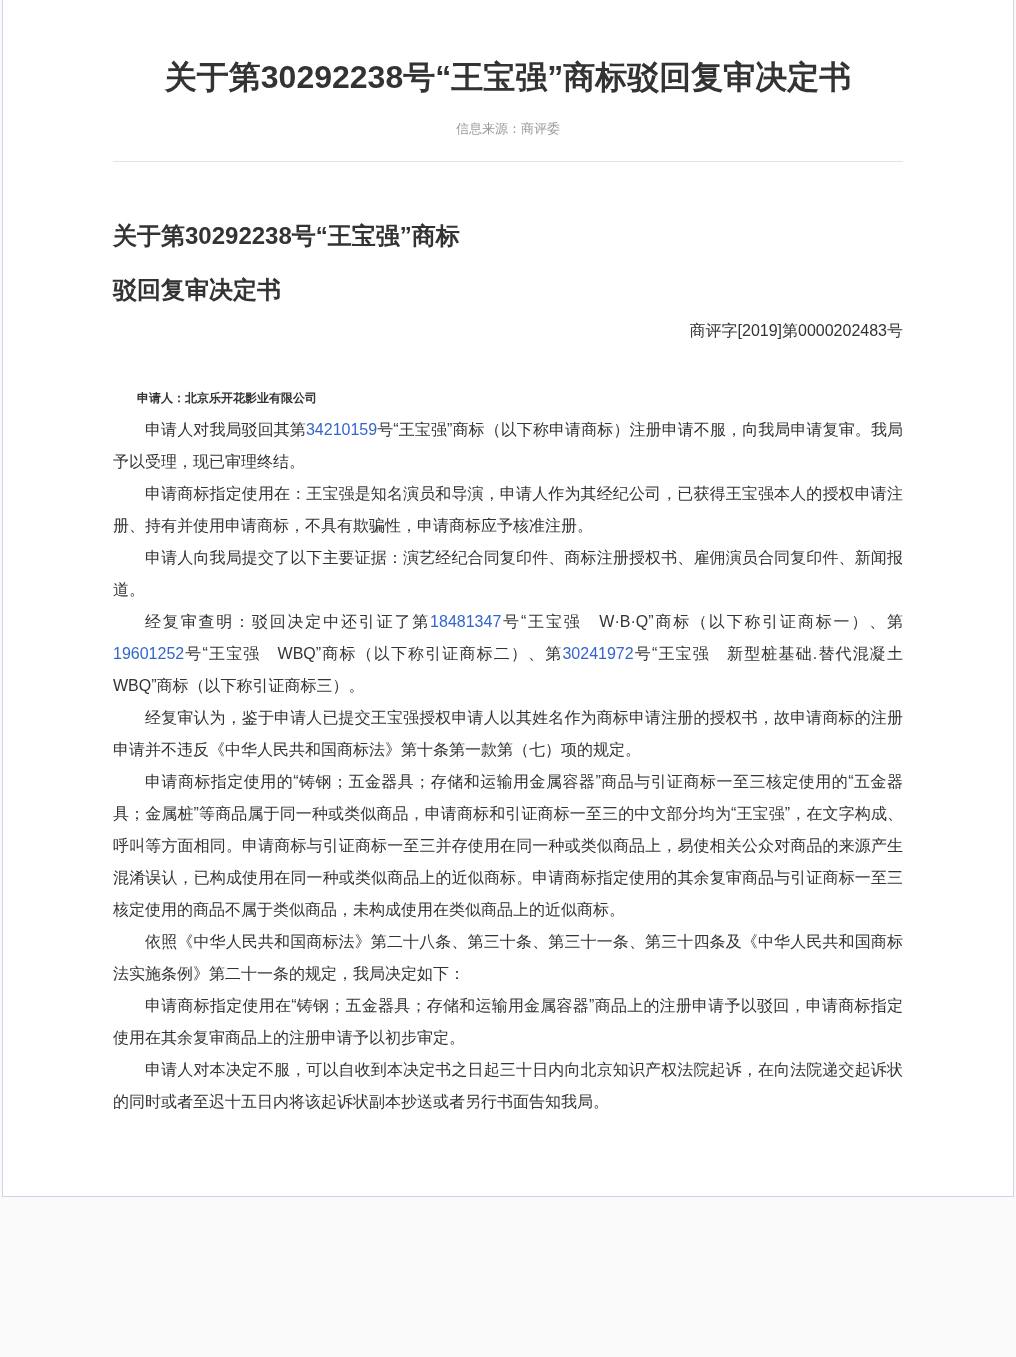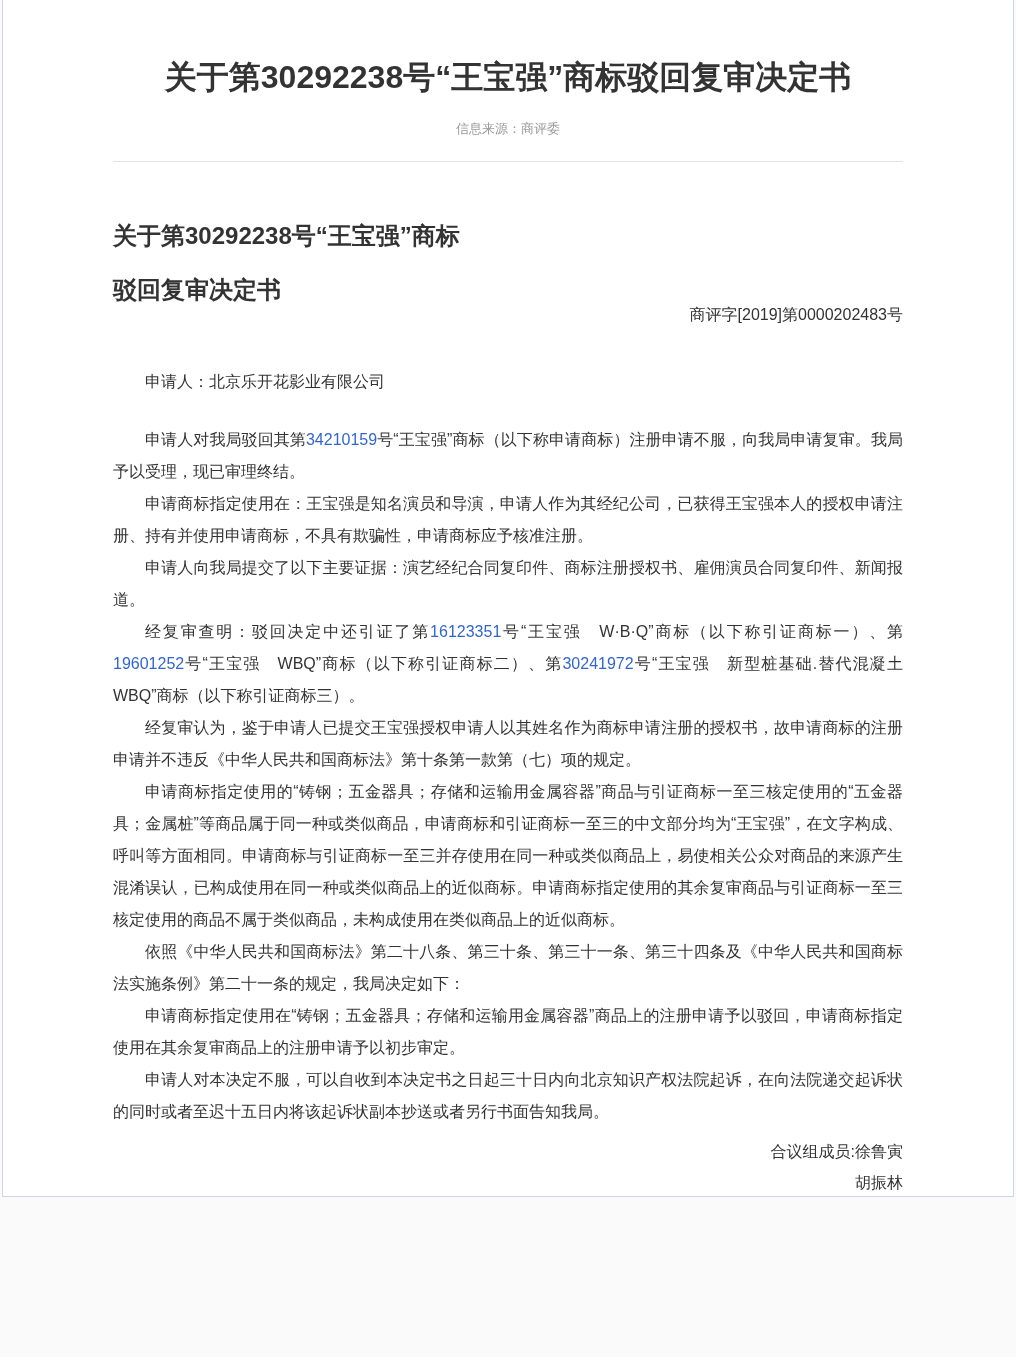--- a/index.html
+++ b/index.html
@@ -55,33 +55,33 @@
     font-size: 24px;
     line-height: 28px;
     font-weight: bold;
     color: var(--text, #333);
     text-align: left;
   }
   .doc-title-2 {
     margin-top: 26px;
   }
   .doc-number {
-    margin-top: 0;
+    margin-top: 16px;
     font-size: 16px;
     line-height: 22px;
     color: var(--text, #333);
     text-align: right;
   }
   .applicant {
     margin-top: 40px;
-    margin-bottom: 26px;
-    font-size: 16px;
+    font-size: 12px;
     line-height: 32px;
     color: var(--text, #333);
     text-indent: 2em;
+    font-weight: bold;
   }
   .para {
     margin: 0;
     font-size: 16px;
     line-height: 32px;
     color: var(--text, #333);
     text-indent: 2em;
     text-align: justify;
   }
   .tm-link {
@@ -108,28 +108,22 @@
     <div class="inner">
       <div class="divider"></div>
       <div class="doc-title doc-title-1">关于第30292238号“王宝强”商标</div>
       <div class="doc-title doc-title-2">驳回复审决定书</div>
       <div class="doc-number">商评字[2019]第0000202483号</div>
       <div class="applicant">申请人：北京乐开花影业有限公司</div>
       <div id="paragraphs">
           <p class="para"><span>申请人对我局驳回其第</span><a href="#" class="tm-link">34210159</a><span>号“王宝强”商标（以下称申请商标）注册申请不服，向我局申请复审。我局予以受理，现已审理终结。</span></p>
           <p class="para"><span>申请商标指定使用在：王宝强是知名演员和导演，申请人作为其经纪公司，已获得王宝强本人的授权申请注册、持有并使用申请商标，不具有欺骗性，申请商标应予核准注册。</span></p>
           <p class="para"><span>申请人向我局提交了以下主要证据：演艺经纪合同复印件、商标注册授权书、雇佣演员合同复印件、新闻报道。</span></p>
-          <p class="para"><span>经复审查明：驳回决定中还引证了第</span><a href="#" class="tm-link">16123351</a><span>号“王宝强　W·B·Q”商标（以下称引证商标一）、第</span><a href="#" class="tm-link">19601252</a><span>号“王宝强　WBQ”商标（以下称引证商标二）、第</span><a href="#" class="tm-link">30241972</a><span>号“王宝强　新型桩基础.替代混凝土 WBQ”商标（以下称引证商标三）。</span></p>
+          <p class="para"><span>经复审查明：驳回决定中还引证了第</span><a href="#" class="tm-link">18481347</a><span>号“王宝强　W·B·Q”商标（以下称引证商标一）、第</span><a href="#" class="tm-link">19601252</a><span>号“王宝强　WBQ”商标（以下称引证商标二）、第</span><a href="#" class="tm-link">30241972</a><span>号“王宝强　新型桩基础.替代混凝土 WBQ”商标（以下称引证商标三）。</span></p>
           <p class="para"><span>经复审认为，鉴于申请人已提交王宝强授权申请人以其姓名作为商标申请注册的授权书，故申请商标的注册申请并不违反《中华人民共和国商标法》第十条第一款第（七）项的规定。</span></p>
           <p class="para"><span>申请商标指定使用的“铸钢；五金器具；存储和运输用金属容器”商品与引证商标一至三核定使用的“五金器具；金属桩”等商品属于同一种或类似商品，申请商标和引证商标一至三的中文部分均为“王宝强”，在文字构成、呼叫等方面相同。申请商标与引证商标一至三并存使用在同一种或类似商品上，易使相关公众对商品的来源产生混淆误认，已构成使用在同一种或类似商品上的近似商标。申请商标指定使用的其余复审商品与引证商标一至三核定使用的商品不属于类似商品，未构成使用在类似商品上的近似商标。</span></p>
           <p class="para"><span>依照《中华人民共和国商标法》第二十八条、第三十条、第三十一条、第三十四条及《中华人民共和国商标法实施条例》第二十一条的规定，我局决定如下：</span></p>
           <p class="para"><span>申请商标指定使用在“铸钢；五金器具；存储和运输用金属容器”商品上的注册申请予以驳回，申请商标指定使用在其余复审商品上的注册申请予以初步审定。</span></p>
           <p class="para"><span>申请人对本决定不服，可以自收到本决定书之日起三十日内向北京知识产权法院起诉，在向法院递交起诉状的同时或者至迟十五日内将该起诉状副本抄送或者另行书面告知我局。</span></p>
         </div>
-      <div id="signature" class="signature">
-          <span class="sig-line">合议组成员:徐鲁寅</span>
-          <span class="sig-line">胡振林</span>
-          <span class="sig-line">张玲</span>
-          <span class="sig-line">2019年08月26日</span>
-        </div>
     </div>
   </div>
 </div>
 
 </body></html>

